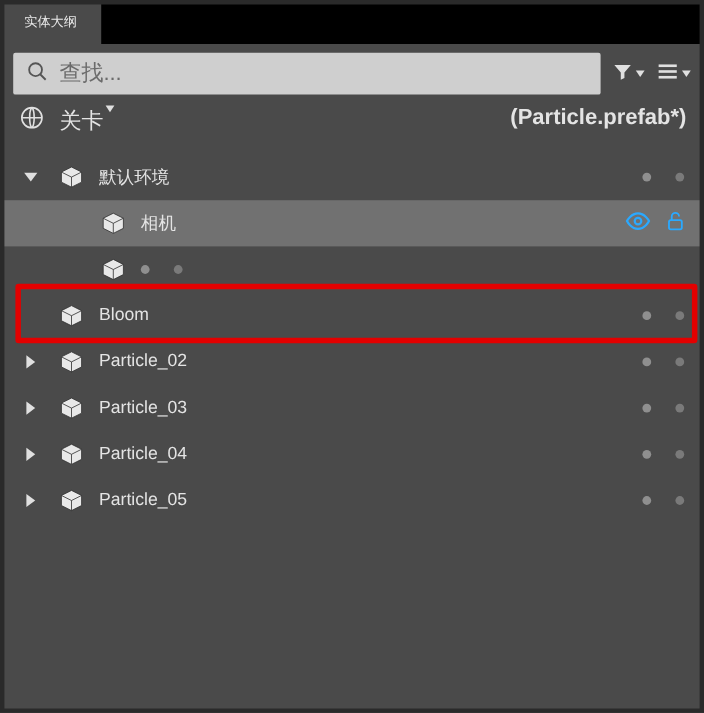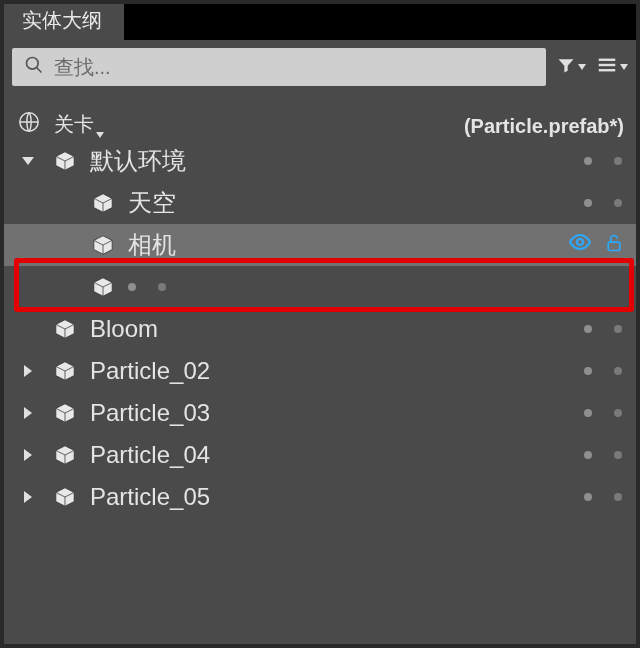--- a/index.html
+++ b/index.html
@@ -1,21 +1,21 @@
 <!DOCTYPE html>
 <html><head>
 <meta charset="utf-8">
 <style>
   * { box-sizing: border-box; margin: 0; padding: 0; font-family: "Microsoft YaHei", "PingFang SC", sans-serif; }
   html, body { width: 640px; height: 648px; background: #4a4a4a; overflow: hidden; }
 
   
   .tabs { display: flex; height: 40px; background: #000; }
   .tab {
-    background: #4a4a4a; color: #e8e8e8; font-size: 20px;
+    background: #4a4a4a; color: #e8e8e8; font-size: 12px;
     display: flex; align-items: center; padding: 0 22px 0 22px;
     height: 40px;
   }
 
   
   .toolbar {
     display: flex; align-items: center; gap: 10px;
     padding: 8px 12px 10px 12px;
   }
   .search {
@@ -28,33 +28,33 @@
     border: 0; outline: 0; background: transparent; font-size: 20px;
     color: #0c4a6e; width: 100%;
   }
   .search-input::placeholder { color: #6b6b6b; }
   .toolbtn { color: #e0e0e0; display: flex; align-items: center; gap: 2px; }
   .toolbtn svg { fill: #e0e0e0; }
   .caret { width: 0; height: 0; border-left: 4px solid transparent; border-right: 4px solid transparent; border-top: 6px solid #e0e0e0; }
 
   
   .root-row {
-    display: flex; align-items: flex-end; height: 42px;
+    display: flex; align-items: flex-start; height: 42px;
     padding: 0 16px; color: #e4e4e4; font-size: 20px;
   }
   .root-row .caret-mini { margin-left: 2px; }
   .globe { margin-left: 2px; margin-right: 14px; }
   .globe svg { width: 22px; height: 22px; stroke: #e0e0e0; fill: none; stroke-width: 1.6; }
   .prefab { margin-left: auto; font-weight: bold; }
 
   
   .tree { padding-top: 2px; }
   .row {
     display: flex; align-items: center; height: 42px;
-    color: #e4e4e4; font-size: 24px; position: relative;
+    color: #e4e4e4; font-size: 16px; position: relative;
   }
   .row .indent { display: inline-block; }
   .row .exp {
     width: 0; height: 0;
     border-top: 6px solid transparent;
     border-bottom: 6px solid transparent;
     border-left: 8px solid #e0e0e0;
     margin-right: 6px;
   }
   .row .exp.open { transform: rotate(90deg); }
@@ -154,33 +154,20 @@
         <span class="cube"><svg viewBox="0 0 24 24">
             <path d="M12 2 L22 7 L22 17 L12 22 L2 17 L2 7 Z"></path>
             <path d="M2 7 L12 12 L22 7 M12 12 L12 22" fill="none"></path>
           </svg></span>
         <span class="label">默认环境</span>
         <span class="dots">
           <span class="dot"></span>
           <span class="dot"></span>
         </span>
       </div>
-      <div class="row">
-        <span class="indent" style="width: 62px;"></span>
-        <span style="width: 26px; display: inline-block;"></span>
-        <span class="cube"><svg viewBox="0 0 24 24">
-            <path d="M12 2 L22 7 L22 17 L12 22 L2 17 L2 7 Z"></path>
-            <path d="M2 7 L12 12 L22 7 M12 12 L12 22" fill="none"></path>
-          </svg></span>
-        <span class="label">天空</span>
-        <span class="dots">
-          <span class="dot"></span>
-          <span class="dot"></span>
-        </span>
-      </div>
       <div class="row sel">
         <span class="indent" style="width: 62px;"></span>
         <span style="width: 26px; display: inline-block;"></span>
         <span class="cube"><svg viewBox="0 0 24 24">
             <path d="M12 2 L22 7 L22 17 L12 22 L2 17 L2 7 Z"></path>
             <path d="M2 7 L12 12 L22 7 M12 12 L12 22" fill="none"></path>
           </svg></span>
         <span class="label">相机</span>
         <span class="eye"><svg viewBox="0 0 24 24">
             <path d="M2 12s3.5-7 10-7 10 7 10 7-3.5 7-10 7S2 12 2 12z"></path>

